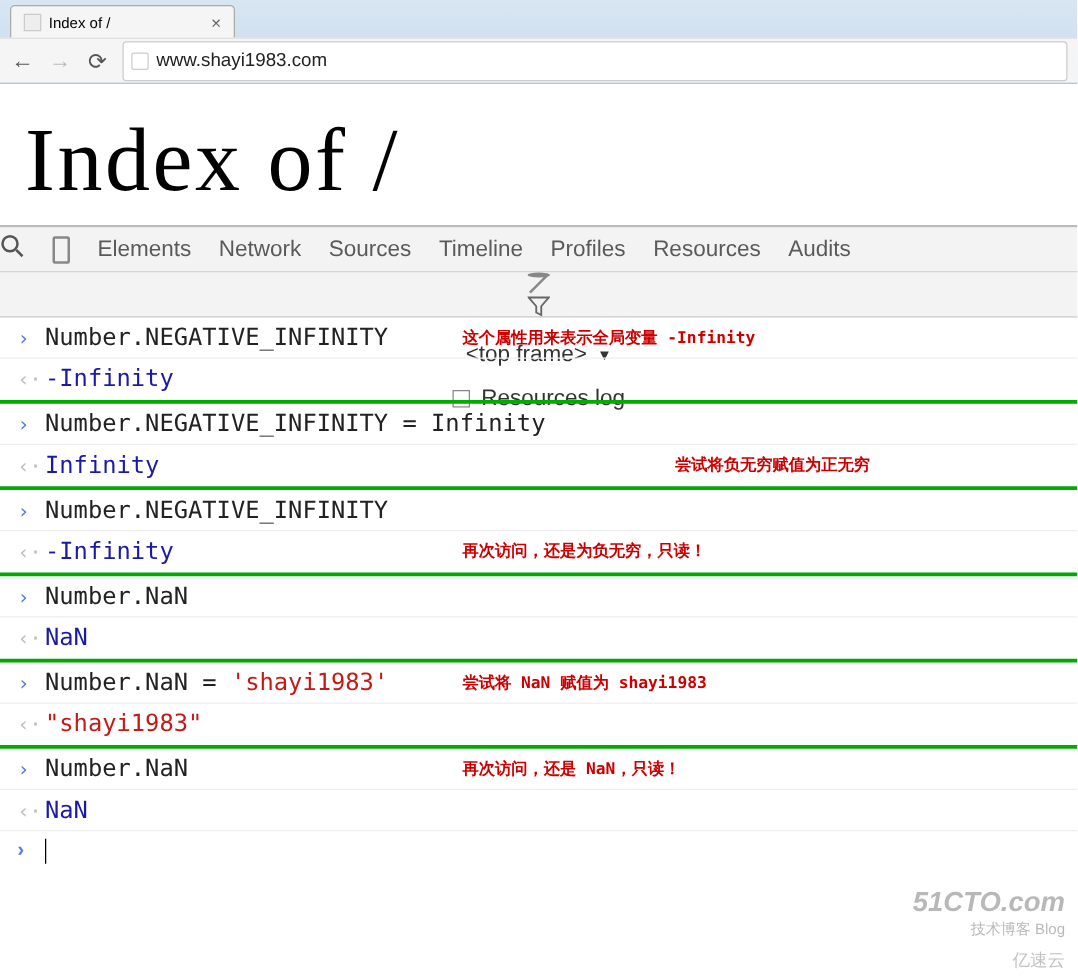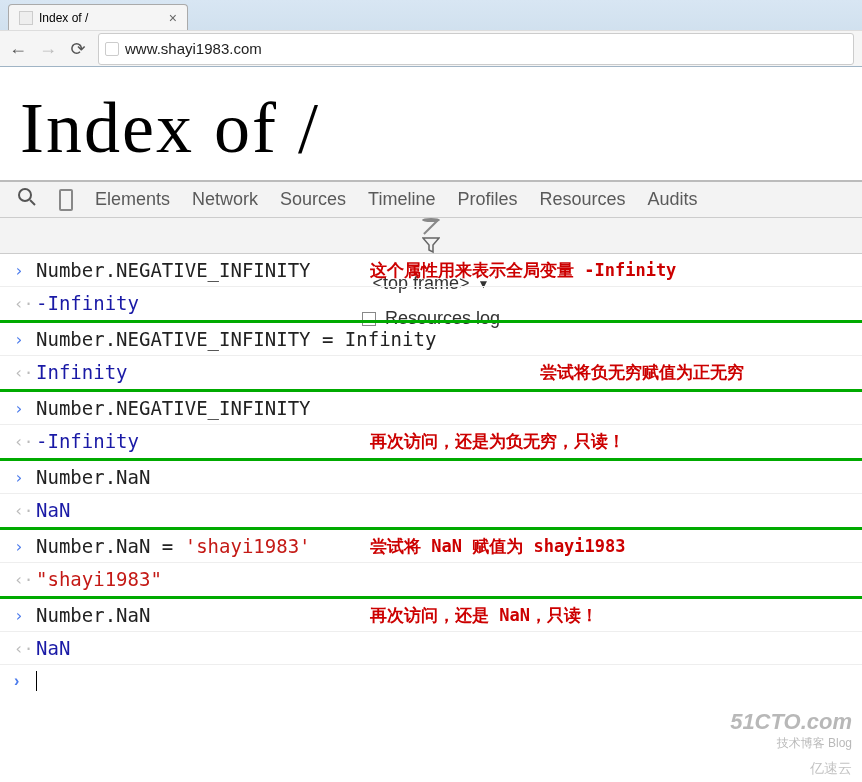--- a/index.html
+++ b/index.html
@@ -17,21 +17,21 @@
     .omnibox { flex: 1; height: 32px; border: 1px solid #ccc; border-radius: 3px; background: #fff; display: flex; align-items: center; padding: 0 6px; gap: 6px; }
     .omnibox-icon { width: 14px; height: 14px; border: 1px solid #ccc; border-radius: 2px; }
     .omnibox input { border: none; outline: none; flex: 1; font-size: 15px; color: #222; }
     
     
     .page-content { padding: 20px 20px 10px 20px; }
     .page-content h1 { font-family: "Times New Roman", serif; font-weight: normal; font-size: 72px; letter-spacing: 2px; }
     
     
     .devtools { border-top: 2px solid #bbb; }
-    .devtools-tabs { background: #f3f3f3; border-bottom: 1px solid #ccc; height: 36px; display: flex; align-items: center; padding: 0 17px; gap: 22px; font-size: 18px; color: #5a5a5a; }
+    .devtools-tabs { background: #f3f3f3; border-bottom: 1px solid #ccc; height: 36px; display: flex; align-items: center; padding: 0 0; gap: 22px; font-size: 18px; color: #5a5a5a; }
     .dt-search { font-size: 20px; }
     .dt-device { width: 14px; height: 22px; border: 2px solid #888; border-radius: 2px; }
     .devtools-tabs span { cursor: default; }
     
     .console-toolbar { background: #f3f3f3; border-bottom: 1px solid #ccc; height: 36px; display: flex; align-items: center; padding: 0 12px; gap: 14px; font-size: 18px; color: #333; flex-direction: column; }
     .clear-btn { width: 18px; height: 18px; border: 2px solid #888; border-radius: 50%; position: relative; }
     .clear-btn::after { content: ''; position: absolute; width: 20px; height: 2px; background: #888; top: 6px; left: -3px; transform: rotate(-45deg); }
     .filter-btn svg { width: 18px; height: 18px; }
     .frame-sel { display: flex; align-items: center; gap: 8px; }
     .frame-sel .dd { font-size: 12px; }
@@ -40,21 +40,21 @@
     
     .console { font-family: Consolas, monospace; font-size: 19px; }
     .entry { border-bottom: 1px solid #eee; padding: 5px 14px; display: flex; align-items: center; gap: 10px; position: relative; }
     .entry.sep { border-bottom: 3px solid #0a0; padding-bottom: 6px; }
     .entry .arrow { color: #888; font-size: 16px; width: 12px; }
     .entry .arrow.in { color: #4b7bec; }
     .entry .arrow.out { color: #bbb; }
     .code { color: #222; }
     .result-num { color: #1a1aa6; }
     .result-str { color: #c41a16; }
-    .annotation { color: #c00; font-weight: bold; font-size: 17px; position: absolute; left: 370px; }
+    .annotation { color: #c00; font-weight: bold; font-size: 13px; position: absolute; left: 370px; }
     .annotation-wide { position: absolute; left: 540px; }
     .prompt-line { padding: 6px 14px; display: flex; gap: 10px; align-items: center; }
     .prompt-line .arrow { color: #4b7bec; font-size: 16px; width: 12px; font-weight: bold; }
     .cursor { width: 1px; height: 20px; background: #000; display: inline-block; }
     
     
     .watermark { position: absolute; right: 10px; bottom: 30px; opacity: 0.5; text-align: right; color: #737373; font-size: 12px; }
     .watermark .big { font-size: 22px; font-weight: bold; font-style: italic; }
     .watermark2 { position: absolute; right: 10px; bottom: 4px; opacity: 0.4; color: #666; font-size: 14px; margin-left: 24px; }
   </style>

